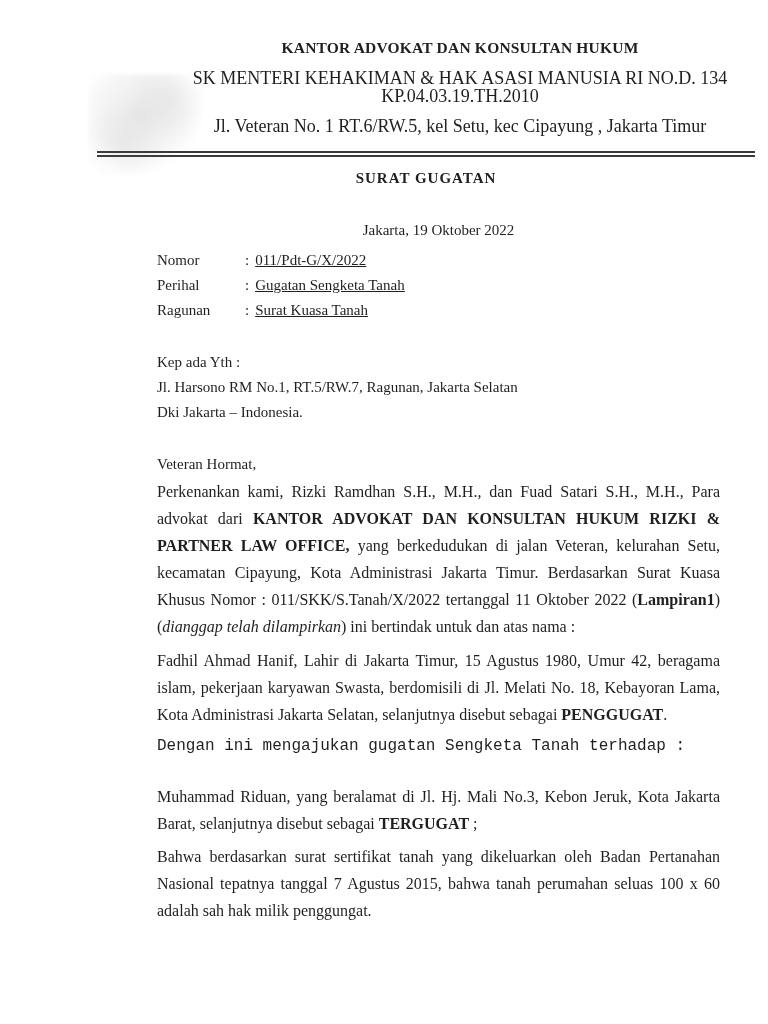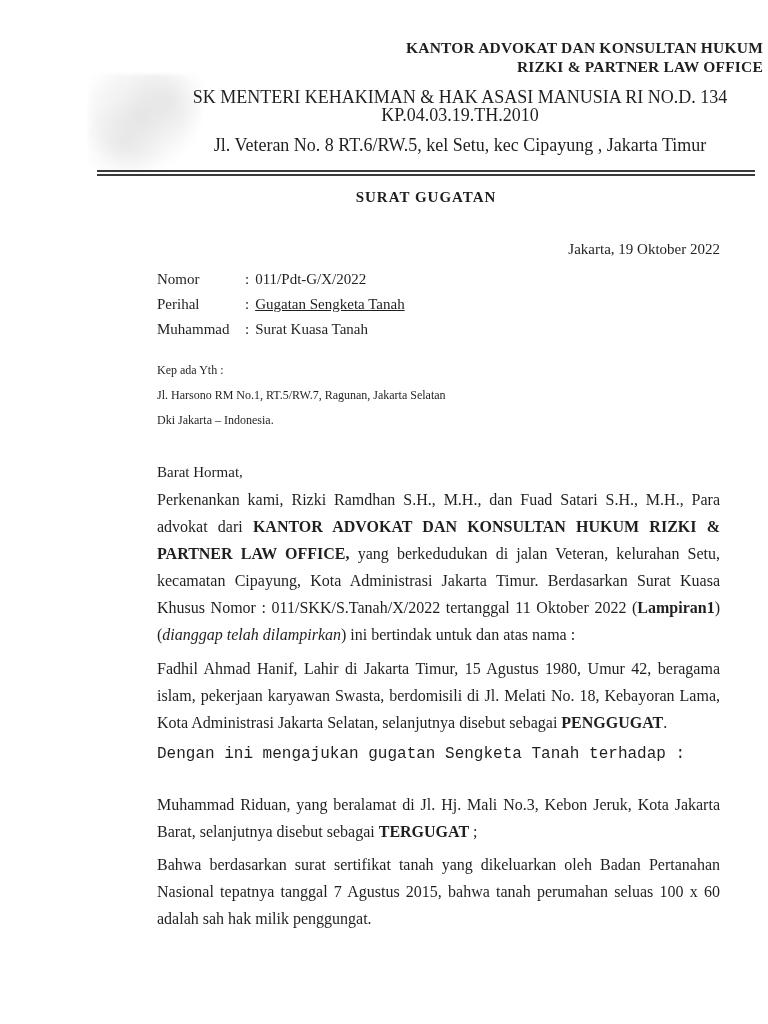--- a/index.html
+++ b/index.html
@@ -19,43 +19,43 @@
     background:
       radial-gradient(ellipse at 45% 40%, rgba(80,80,80,0.12), rgba(80,80,80,0.05) 48%, transparent 70%),
       radial-gradient(circle at 30% 70%, rgba(80,80,80,0.07), transparent 40%),
       radial-gradient(circle at 70% 25%, rgba(80,80,80,0.07), transparent 40%);
     filter: blur(1.5px);
   }
   .letterhead {
     margin: 38px 0 0 157px; width: 606px;
     text-align: center; position: relative; z-index: 1;
   }
-  .lh-bold { font-weight: bold; font-size: 15.5px; line-height: 19px; letter-spacing: 0.2px; text-align: right; }
+  .lh-bold { font-weight: bold; font-size: 15.5px; line-height: 19px; letter-spacing: 0.2px; }
   .lh-reg  { font-size: 18px; line-height: 18px; margin-top: 12px; }
 
   .divider {
     margin: 16px 0 0 97px; width: 658px; height: 2px;
     border-top: 2px solid #3a3a3a; border-bottom: 2px solid #3a3a3a;
   }
 
   
   .title-band { margin: 12px 0 0 97px; width: 658px; text-align: center; }
   .doc-title { font-weight: bold; font-size: 15px; letter-spacing: 1px; line-height: 19px; text-align: center; }
 
   
   .content { margin-left: 157px; width: 563px; }
-  .date-line { margin-top: 33px; text-align: right; font-size: 15px; line-height: 19px; }
+  .date-line { margin-top: 33px; text-align: center; font-size: 15px; line-height: 19px; }
 
   .meta { margin-top: 8px; font-size: 15px; }
-  .meta-row { line-height: 25px; white-space: nowrap; }
+  .meta-row { line-height: 25px; white-space: nowrap; text-decoration: underline; }
   .meta-label { display: inline-block; width: 88px; }
   .meta-sep { display: inline-block; margin-right: 6px; }
   .meta-value.underline { text-decoration: underline; }
 
-  .recipient { margin-top: 16px; font-size: 12px; }
+  .recipient { margin-top: 27px; font-size: 15px; }
   .recipient div { line-height: 25px; }
   .recipient-name { font-weight: bold; }
 
   .greeting { margin-top: 26px; font-size: 15px; line-height: 27px; }
 
   .para {
     font-size: 16px; line-height: 27px;
     text-align: justify; text-justify: inter-word;
     margin: 0;
   }
@@ -68,54 +68,53 @@
 </style>
 </head>
 <body>
 
 <div class="page">
 
   <div class="logo-watermark"></div>
 
   <div class="letterhead">
     <div class="lh-bold">KANTOR ADVOKAT DAN KONSULTAN HUKUM</div>
-    <div class="lh-bold">RIZKI &amp; PARTNER LAW OFFICE</div>
     <div class="lh-reg">SK MENTERI KEHAKIMAN &amp; HAK ASASI MANUSIA RI NO.D. 134 KP.04.03.19.TH.2010</div>
-    <div class="lh-reg">Jl. Veteran No. 8 RT.6/RW.5, kel Setu, kec Cipayung , Jakarta Timur</div>
+    <div class="lh-reg">Jl. Veteran No. 1 RT.6/RW.5, kel Setu, kec Cipayung , Jakarta Timur</div>
   </div>
 
   <div class="divider"></div>
 
   <div class="title-band">
     <span class="doc-title">SURAT GUGATAN</span>
   </div>
 
   <div class="content">
 
     <div class="date-line">Jakarta, 19 Oktober 2022</div>
 
     <div class="meta">
       <div class="meta-row">
         <span class="meta-label">Nomor</span><span class="meta-sep">:</span><span class="meta-value">011/Pdt-G/X/2022</span>
       </div>
       <div class="meta-row">
         <span class="meta-label">Perihal</span><span class="meta-sep">:</span><span class="meta-value underline">Gugatan Sengketa Tanah</span>
       </div>
       <div class="meta-row">
-        <span class="meta-label">Muhammad</span><span class="meta-sep">:</span><span class="meta-value">Surat Kuasa Tanah</span>
+        <span class="meta-label">Ragunan</span><span class="meta-sep">:</span><span class="meta-value">Surat Kuasa Tanah</span>
       </div>
     </div>
 
     <div class="recipient">
       <div>Kep ada Yth :</div>
       <div>Jl. Harsono RM No.1, RT.5/RW.7, Ragunan, Jakarta Selatan</div>
       <div>Dki Jakarta – Indonesia.</div>
     </div>
 
-    <div class="greeting">Barat Hormat,</div>
+    <div class="greeting">Veteran Hormat,</div>
 
     <p class="para p-intro"><span>Perkenankan kami, Rizki Ramdhan S.H., M.H., dan  Fuad Satari S.H., M.H., Para advokat dari </span><span class="b">KANTOR ADVOKAT DAN KONSULTAN HUKUM RIZKI &amp; PARTNER LAW OFFICE,</span><span> yang berkedudukan di jalan Veteran, kelurahan Setu, kecamatan Cipayung, Kota Administrasi Jakarta Timur. Berdasarkan Surat Kuasa Khusus Nomor : 011/SKK/S.Tanah/X/2022 tertanggal 11 Oktober 2022 (</span><span class="b">Lampiran1</span><span>) (</span><span class="i">dianggap telah dilampirkan</span><span>) ini bertindak untuk dan atas nama :</span></p>
 
     <p class="para p-penggugat"><span>Fadhil Ahmad Hanif, Lahir di Jakarta Timur, 15 Agustus 1980, Umur 42, beragama islam, pekerjaan karyawan Swasta, berdomisili di Jl. Melati No. 18, Kebayoran Lama, Kota Administrasi Jakarta Selatan, selanjutnya disebut sebagai </span><span class="b">PENGGUGAT</span><span>.</span></p>
 
     <p class="para p-lawsuit">Dengan ini mengajukan gugatan Sengketa Tanah terhadap :</p>
 
     <p class="para p-tergugat"><span>Muhammad Riduan, yang beralamat di Jl. Hj. Mali No.3, Kebon Jeruk, Kota Jakarta Barat, selanjutnya disebut sebagai </span><span class="b">TERGUGAT</span><span> ;</span></p>
 
     <p class="para p-closing">Bahwa berdasarkan surat sertifikat tanah yang dikeluarkan oleh Badan Pertanahan Nasional tepatnya tanggal 7 Agustus 2015, bahwa tanah perumahan seluas 100 x 60 adalah sah hak milik penggungat.</p>

